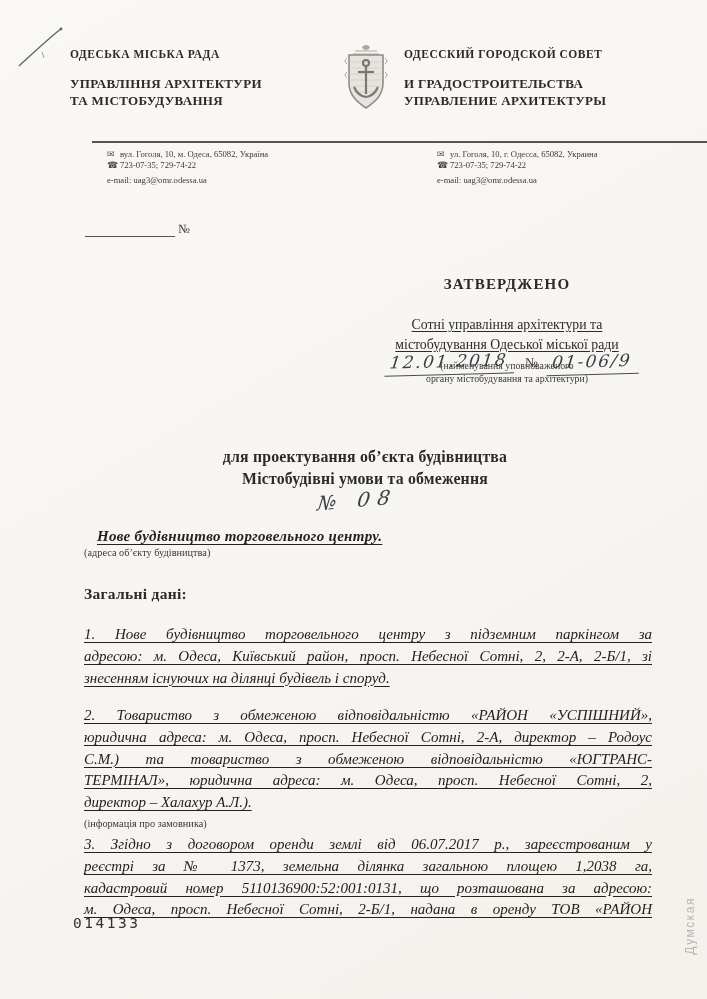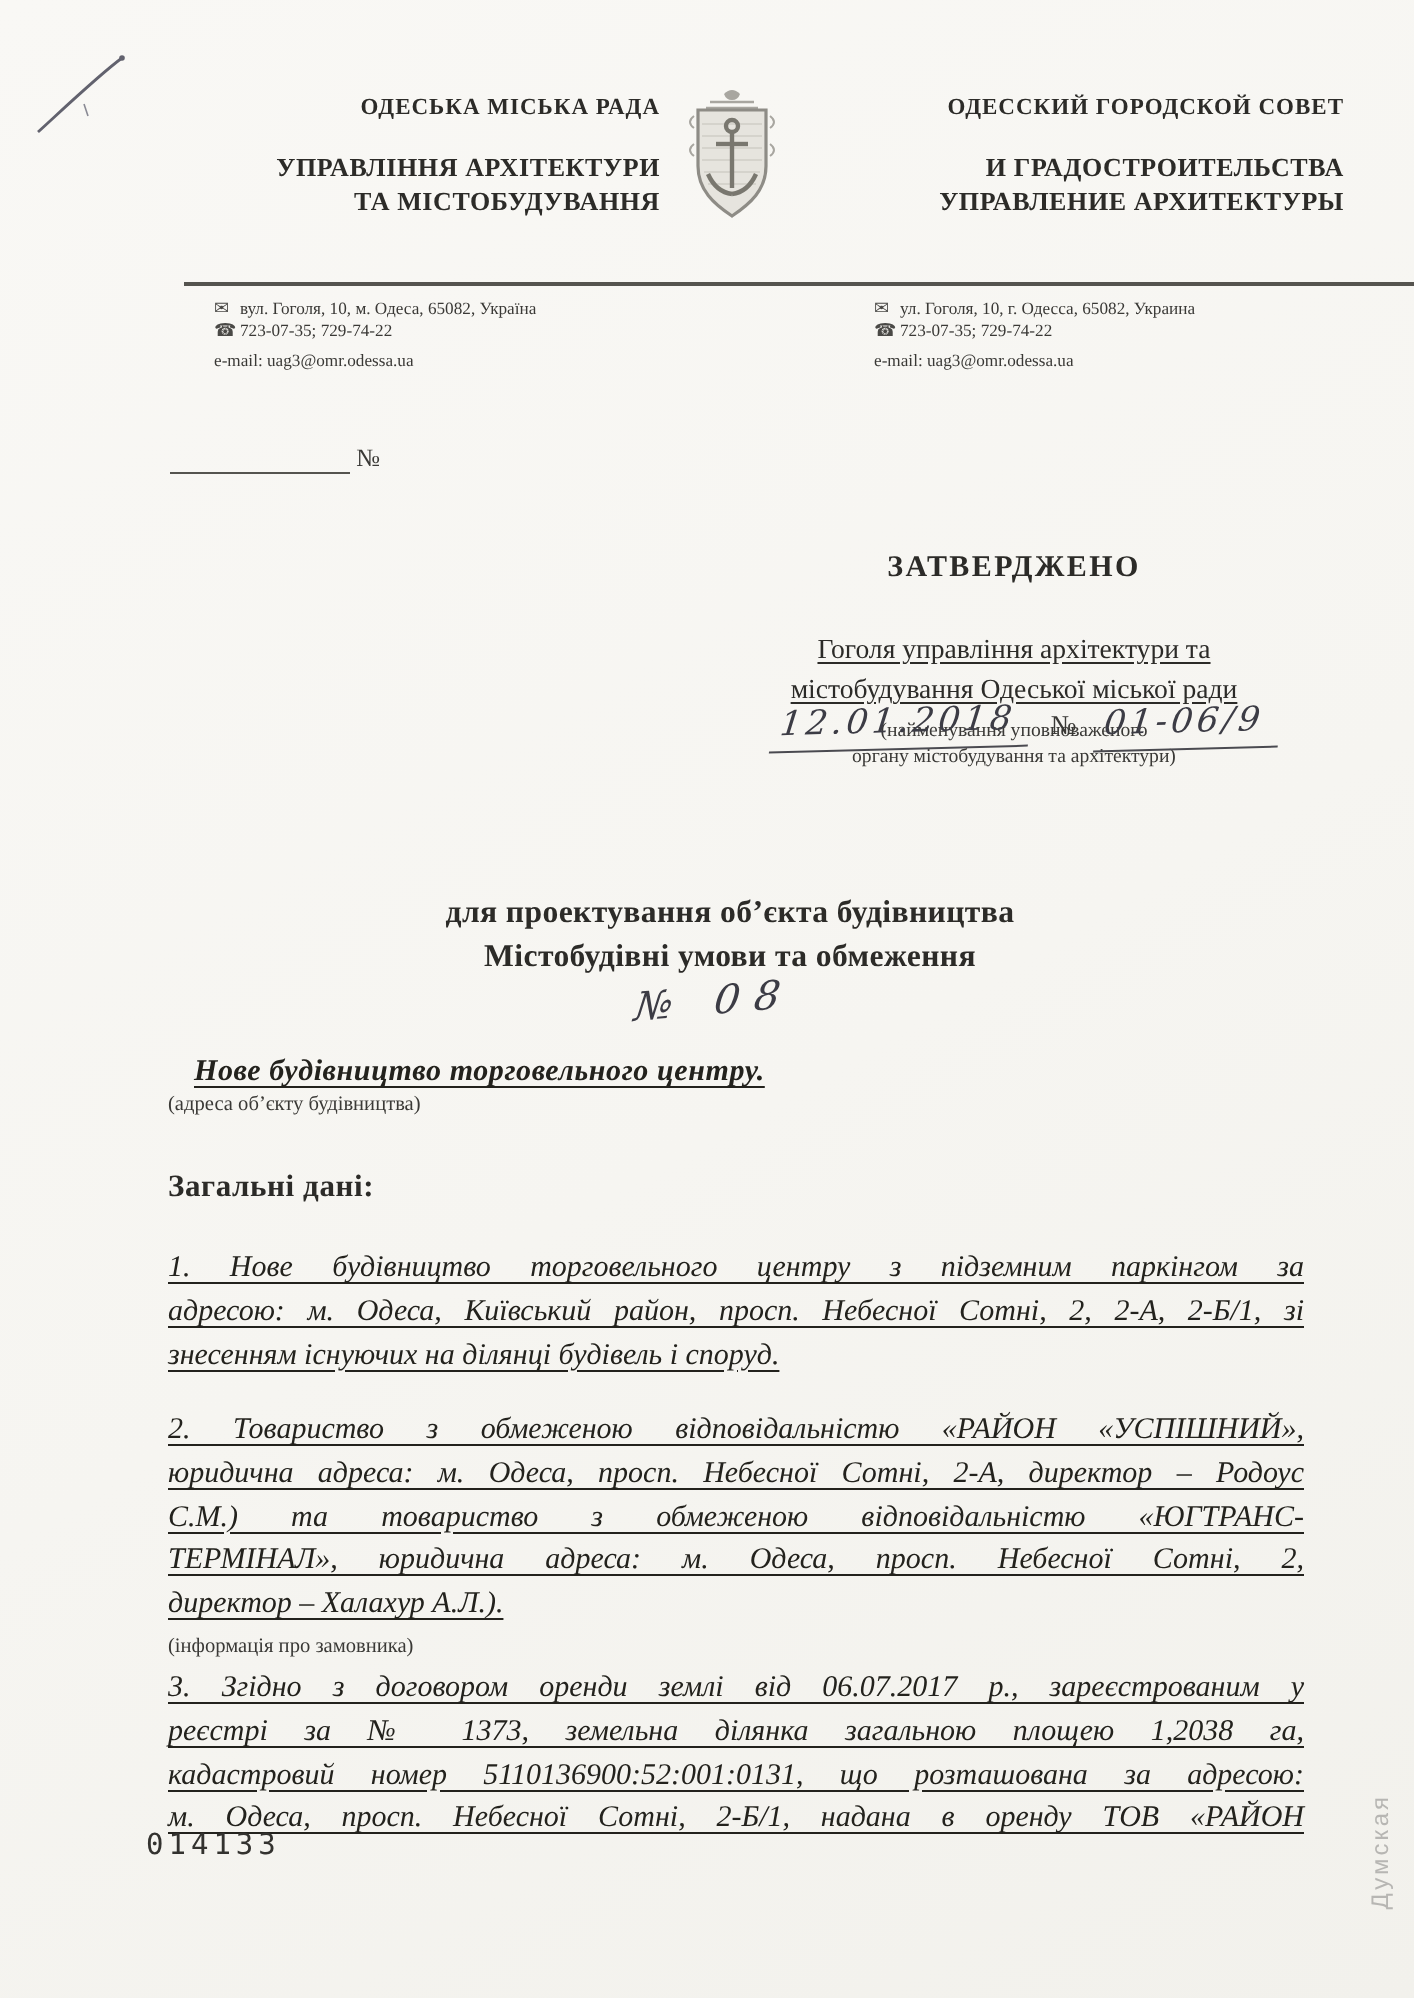--- a/index.html
+++ b/index.html
@@ -2,21 +2,21 @@
 <html><head>
 <meta charset="utf-8">
 <style>
   html,body{margin:0;padding:0;background:#e9e8e5;}
   .page{
     position:relative;width:707px;height:999px;margin:0 auto;overflow:hidden;
     background:linear-gradient(150deg,#f9f8f5 0%,#f6f5f1 55%,#f2f1ec 100%);
     font-family:"Liberation Serif",serif;color:#2c2b28;
   }
   
-  .hdr{position:absolute;text-align:right;}
+  .hdr{position:absolute;text-align:left;}
   .hdr-left{left:70px;top:48px;width:260px;}
   .hdr-right{left:404px;top:48px;width:268px;}
   .council{font-size:11.5px;font-weight:bold;letter-spacing:.5px;margin-bottom:15px;white-space:nowrap;}
   .dept{font-size:13px;font-weight:bold;line-height:17px;letter-spacing:.3px;}
   .emblem{position:absolute;left:341px;top:42px;width:50px;height:74px;}
   .rule{position:absolute;left:92px;top:141px;width:615px;height:2px;background:#55544f;}
   
   .contact{position:absolute;font-size:8.6px;line-height:11px;color:#3a3936;}
   .contact-left{left:107px;top:149px;}
   .contact-right{left:437px;top:149px;}
@@ -127,21 +127,21 @@
   </div>
 
   <div class="refrow" style="left:85px;top:222px;">
     <span class="blank" style="width:90px;"></span>
     <span>№</span>
   </div>
 
   <div class="approve">
     <div class="stamp">ЗАТВЕРДЖЕНО</div>
     <div class="order">
-      <div>Гоголя управління архітектури та</div>
+      <div>Сотні управління архітектури та</div>
       <div>містобудування Одеської міської ради</div>
     </div>
     <div class="orgcap">
       <div>(найменування уповноваженого</div>
       <div>органу містобудування та архітектури)</div>
     </div>
   </div>
 
   <div class="handrow">
     <span class="hand hand-date">12.01.2018</span>

